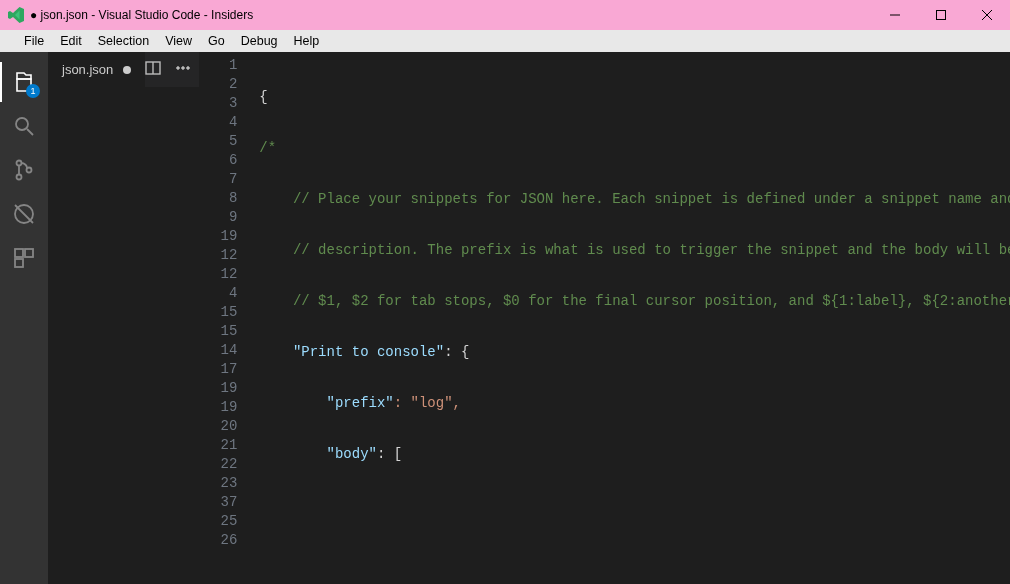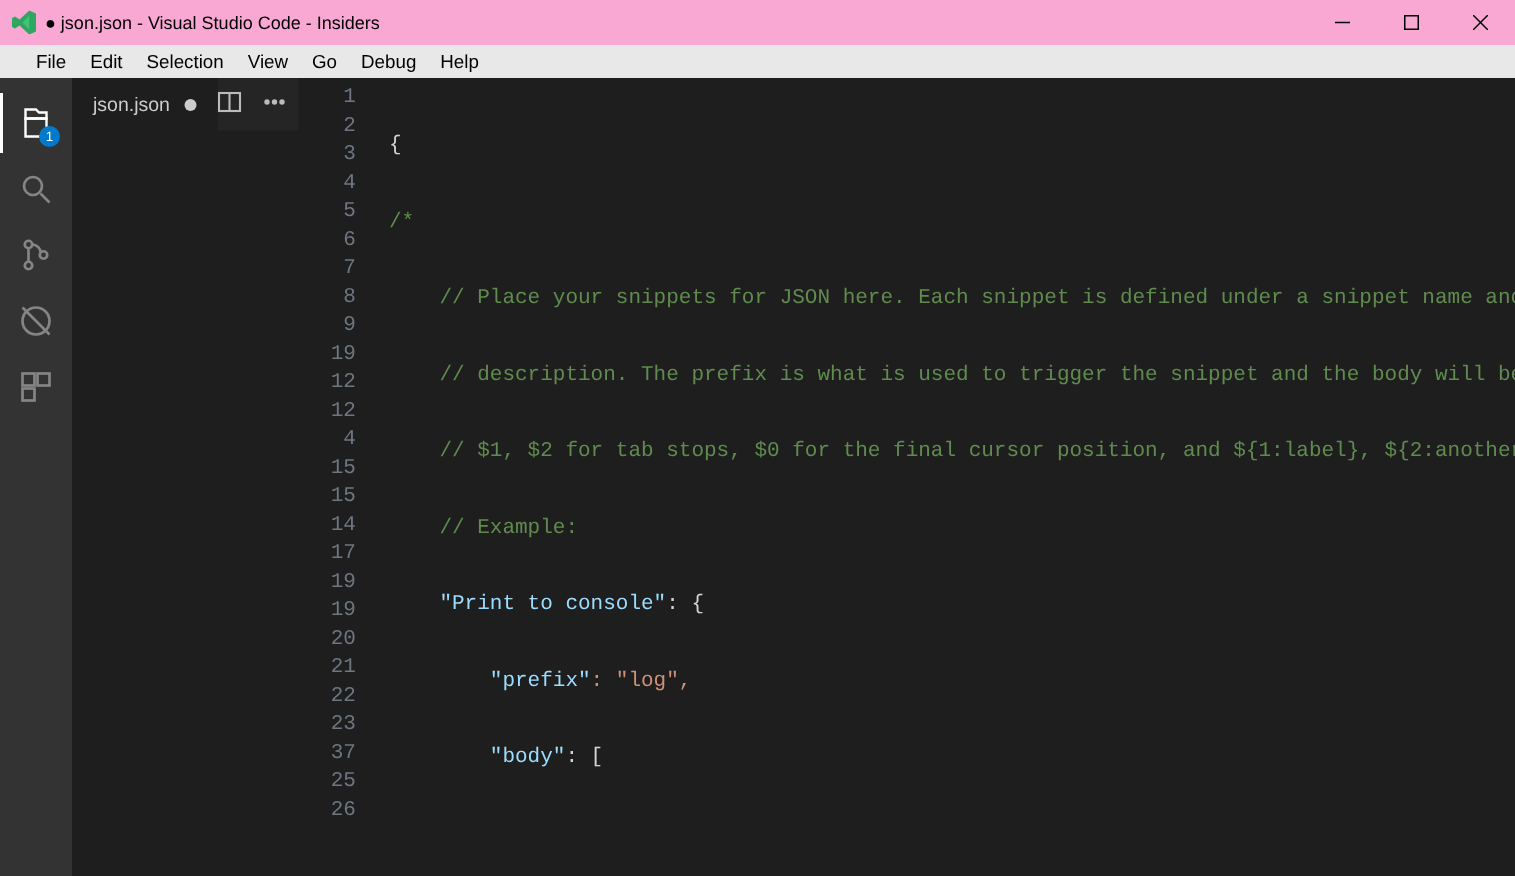--- a/index.html
+++ b/index.html
@@ -288,21 +288,20 @@
         <div class="line">25</div>
         <div class="line">26</div>
       </div>
 
       <div class="code-lines">
         <div class="line"><span class="c-brace">{</span></div>
         <div class="line"><span class="c-comment">/*</span></div>
         <div class="line"><span class="c-comment">    // Place your snippets for JSON here. Each snippet is defined under a snippet name and has a prefix, body a</span></div>
         <div class="line"><span class="c-comment">    // description. The prefix is what is used to trigger the snippet and the body will be expanded and inserte</span></div>
         <div class="line"><span class="c-comment">    // $1, $2 for tab stops, $0 for the final cursor position, and ${1:label}, ${2:another} for placeholders. P</span></div>
-        <div class="line"><span class="c-comment">    // Example:</span></div>
         <div class="line"><span class="c-key">    "Print to console"</span><span class="c-default">: {</span></div>
         <div class="line"><span class="c-key">        "prefix"</span><span class="c-string">: "log",</span></div>
         <div class="line"><span class="c-key">        "body"</span><span class="c-default">: [</span></div>
         
         
         
         
         
         
         

